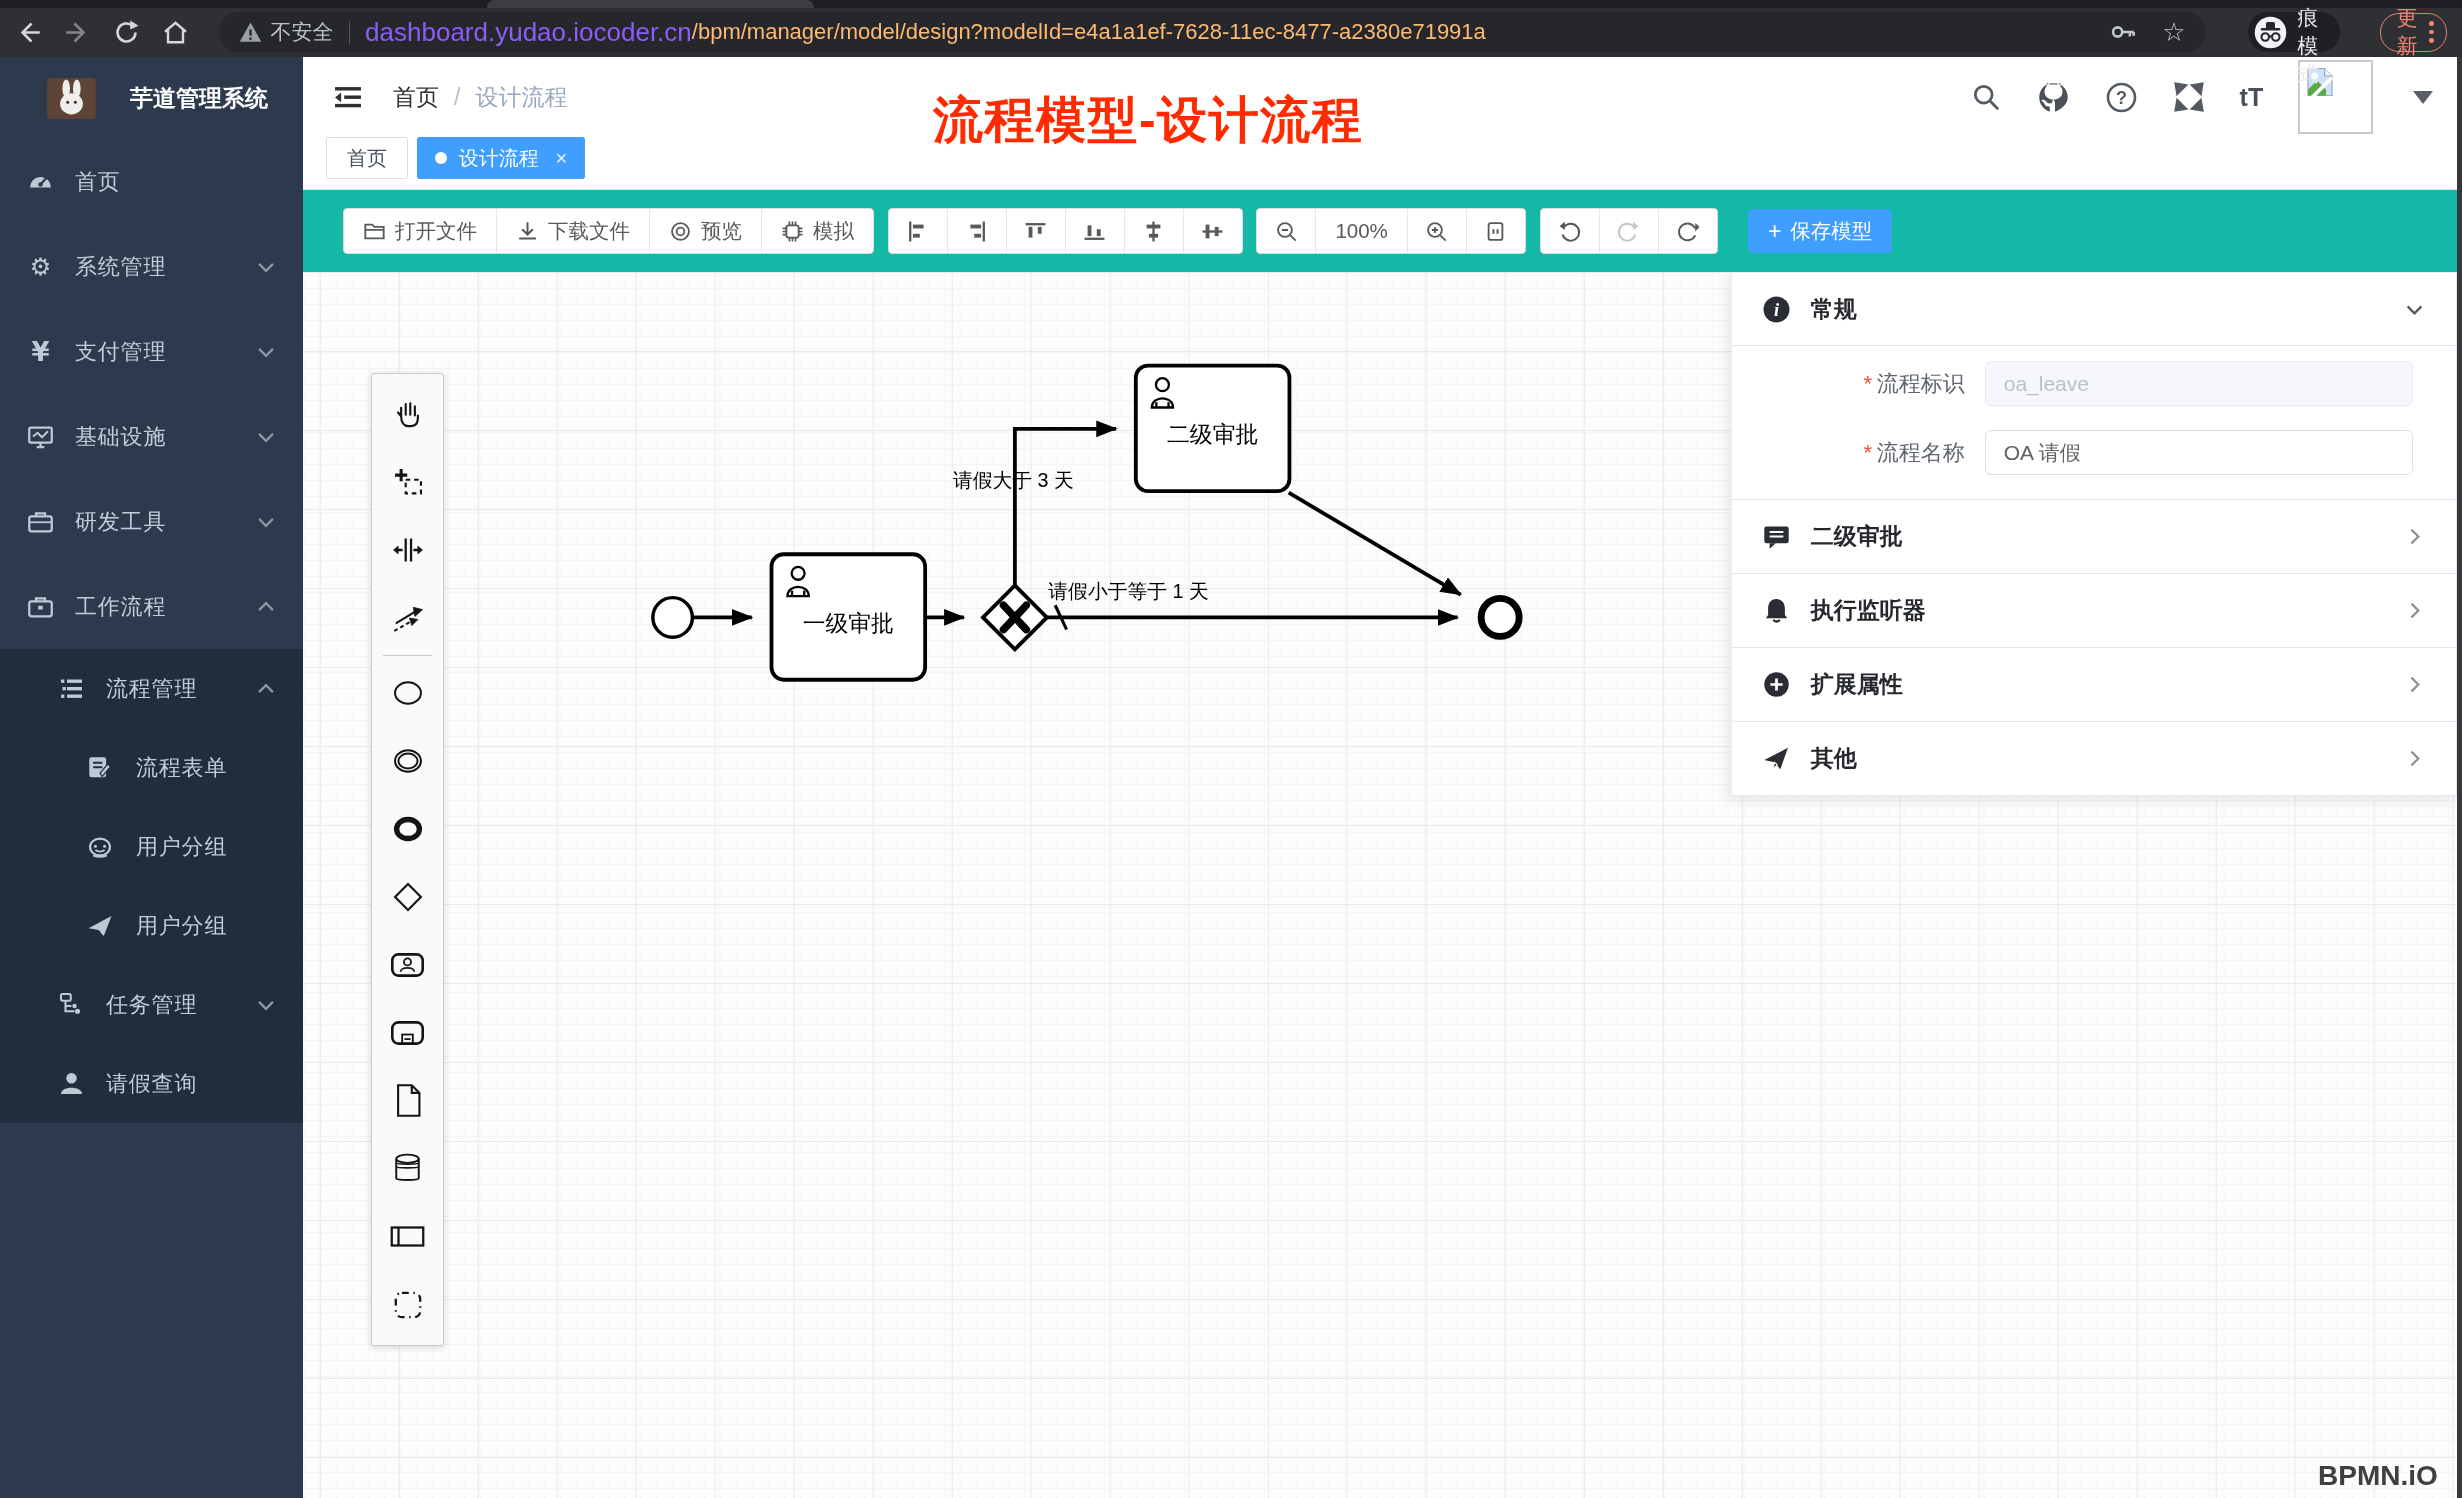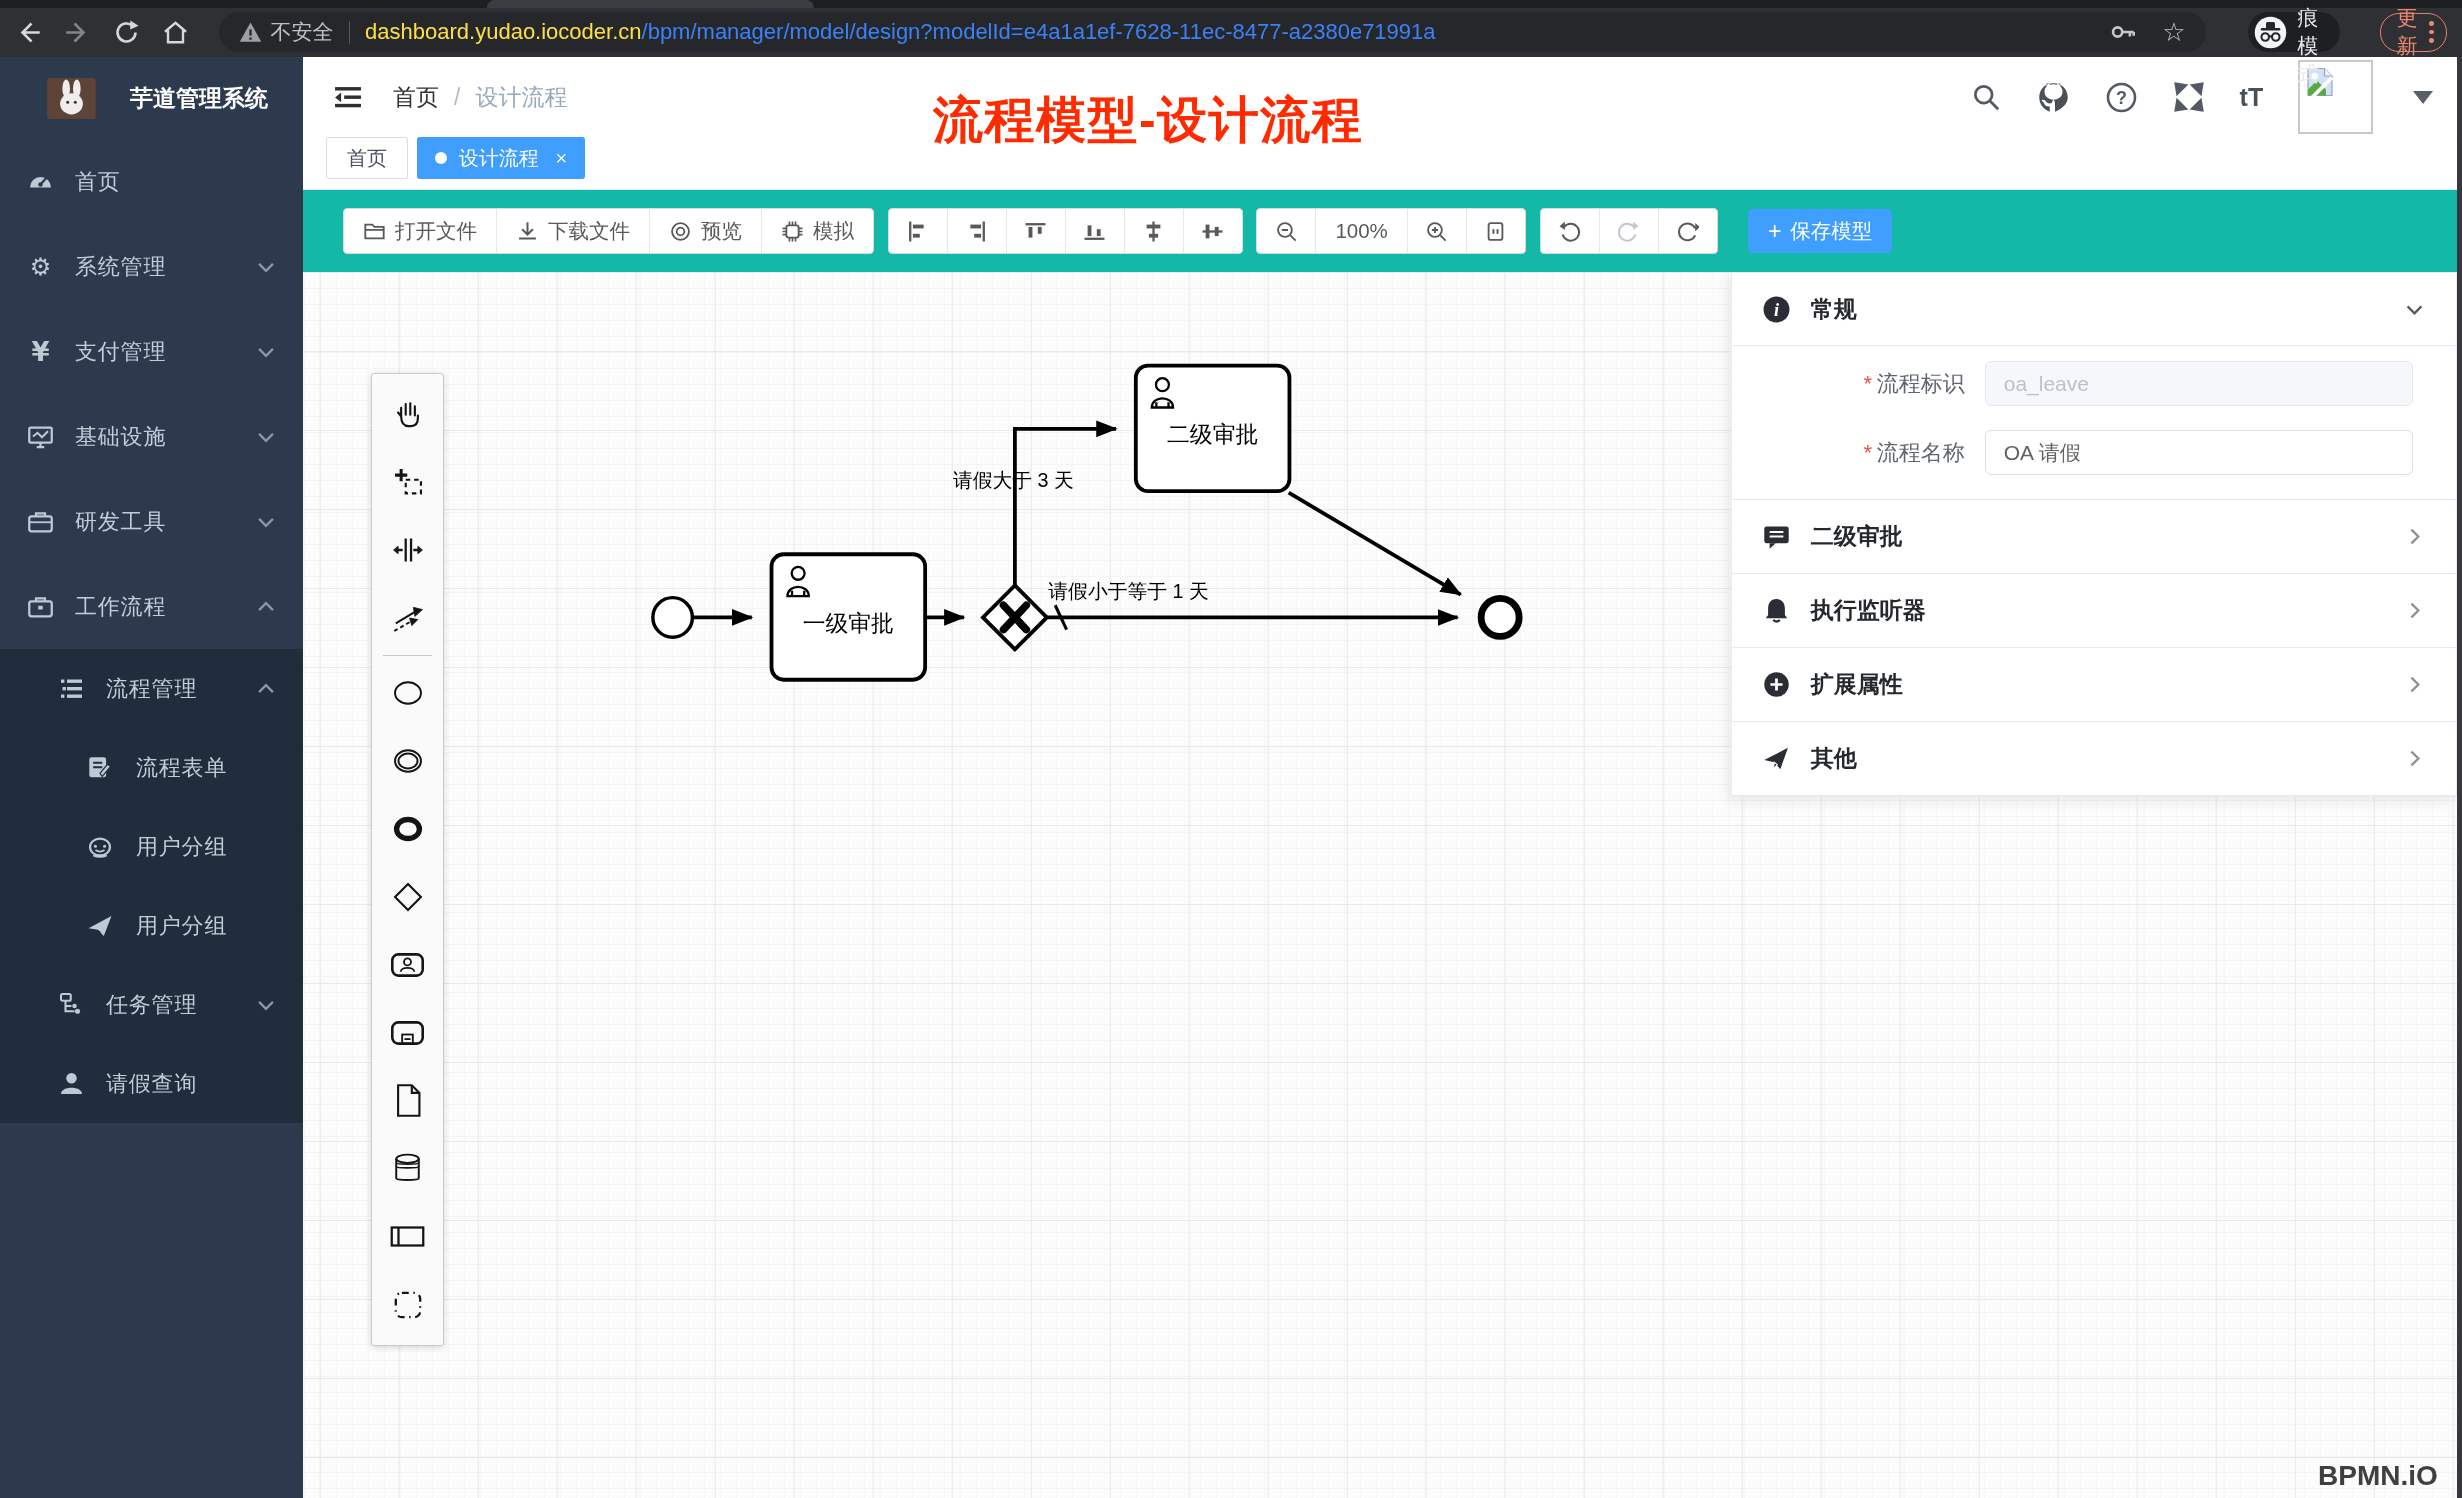--- a/index.html
+++ b/index.html
@@ -10,22 +10,22 @@
   .chrome{position:absolute;top:0;left:0;right:0;height:57px;background:#2f3034;z-index:60}
   .topstrip{position:absolute;top:0;left:0;right:0;height:7.6px;background:#1d1e21}
   .tabhint{position:absolute;top:0;left:487px;width:327px;height:7.6px;background:#3c3d42;border-radius:9px 9px 0 0}
   .chrome-row{position:absolute;top:7.6px;left:0;right:0;height:49px;display:flex;align-items:center;padding:0 15px;gap:22px}
   .nav-ico{width:40px;height:40px;display:flex;align-items:center;justify-content:center;color:#d6d7d9;border-radius:50%}
   .nav-ico.dim{color:#83858a}
   .addr{flex:0 0 1947px;height:40px;border-radius:20px;background:#26272b;display:flex;align-items:center;padding:0 20px;margin-left:7.6px}
   .addr .warn{color:#aeb1b6;margin-right:9px}
   .sec-label{font-size:21px;color:#bdc1c6}
   .addr .vdiv{width:1.5px;height:23px;background:#53565c;margin:0 15px}
-  .host{font-size:22px;color:#fde047}
-  .path{font-size:22px;color:#3b82f6}
+  .host{font-size:26px;color:#8b5cf6}
+  .path{font-size:22px;color:#fdba74}
   .addr .sp{margin-left:auto;display:flex;align-items:center;gap:26px;color:#c4c7cb}
   .star-glyph{font-size:26px;line-height:1;font-family:"DejaVu Sans",sans-serif;color:#c4c7cb}
   .incog{height:40px;border-radius:20px;background:#1e1f23;display:flex;align-items:center;gap:10.6px;padding:0 16.7px 0 6px;margin-left:20px}
   .incog-txt{font-size:21px;color:#e8eaed}
   .update-chip{height:37px;border-radius:19px;border:1.5px solid #e2826e;display:flex;align-items:center;gap:12px;
                padding:0 12px 0 15px;margin-left:18px;color:#ed8672;font-size:21px}
   .dots{display:flex;flex-direction:column;gap:3.8px}
   .dots i{width:4.6px;height:4.6px;border-radius:50%;background:#ed8672}
   
   .sidebar{position:absolute;top:57px;left:0;width:303px;bottom:0;background:#2d3a4e;color:#c3ccd7;z-index:40}

